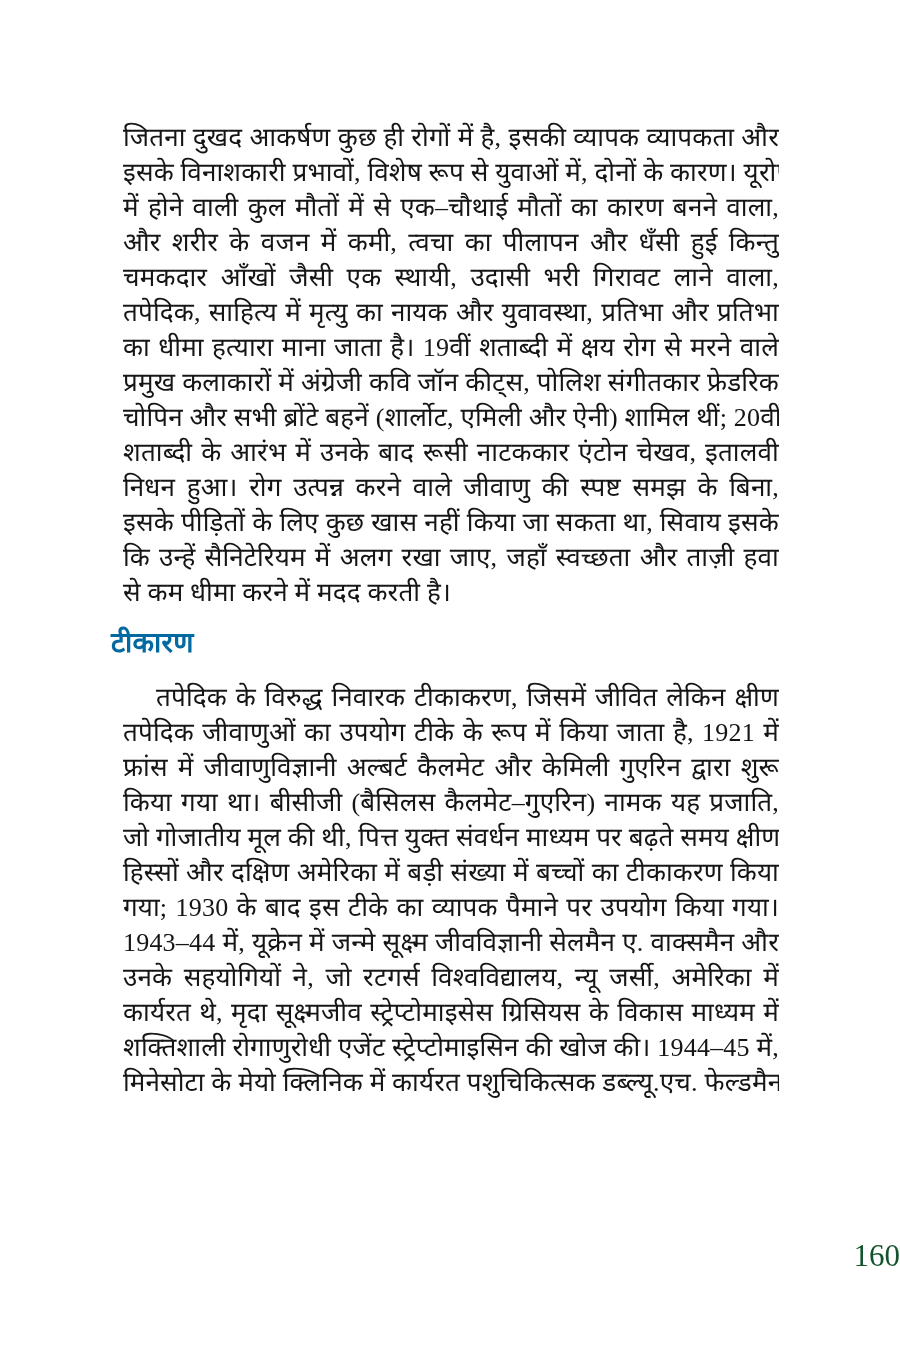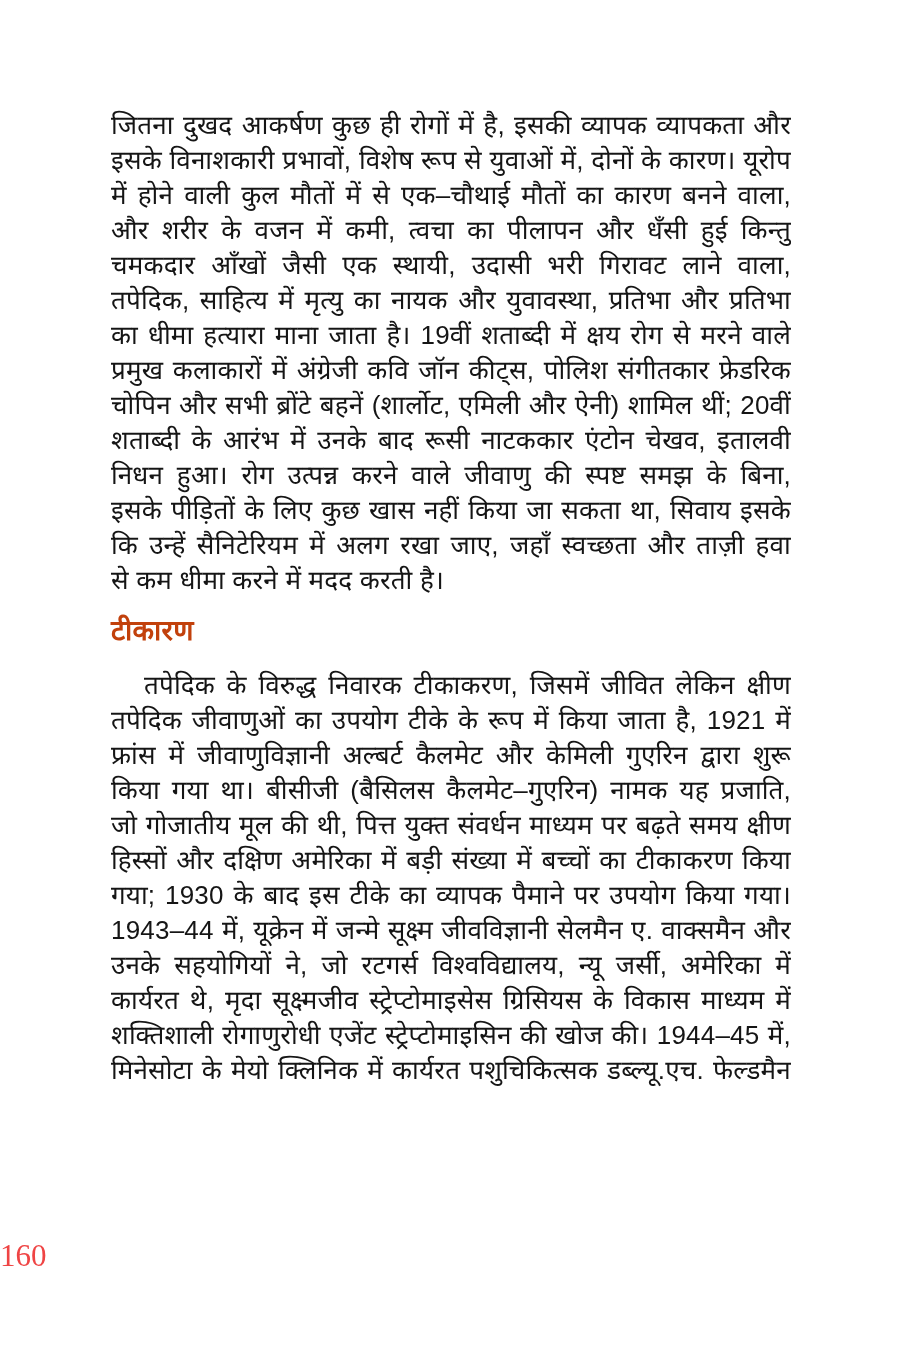--- a/index.html
+++ b/index.html
@@ -20,55 +20,56 @@
     left: 111px;
     top: 108px;
     width: 680px;
     color: #151515;
     font-size: 26px;
     line-height: 35px;
     font-weight: 400;
     letter-spacing: 0.2px;
   }
   .para {
-    margin: 0;
+    margin: 12px;
     padding: 0;
+    font-family: Liberation Serif, serif;
   }
   .line {
     text-align: justify;
     text-align-last: justify;
     height: 35px;
     overflow: hidden;
     white-space: nowrap;
   }
   .line.flush-left {
     text-align: right;
     text-align-last: left;
   }
   .line.indent-first {
     text-indent: 33px;
   }
   .heading {
     margin: 15px 0 19px 0;
     font-size: 28px;
     line-height: 36px;
     font-weight: 700;
-    color: #c2410c;
+    color: #0369a1;
     text-align: left;
   }
   .page-number {
     position: absolute;
     left: 0;
     top: 1238px;
     width: 900px;
-    text-align: left;
+    text-align: right;
     font-family: "Liberation Serif", "DejaVu Serif", serif;
     font-size: 31px;
     line-height: 35px;
-    color: #ef4444;
+    color: #14532d;
     font-weight: 400;
   }
 </style>
 </head>
 <body>
 
 <div class="page">
   <div class="content">
 
     <div class="para">

